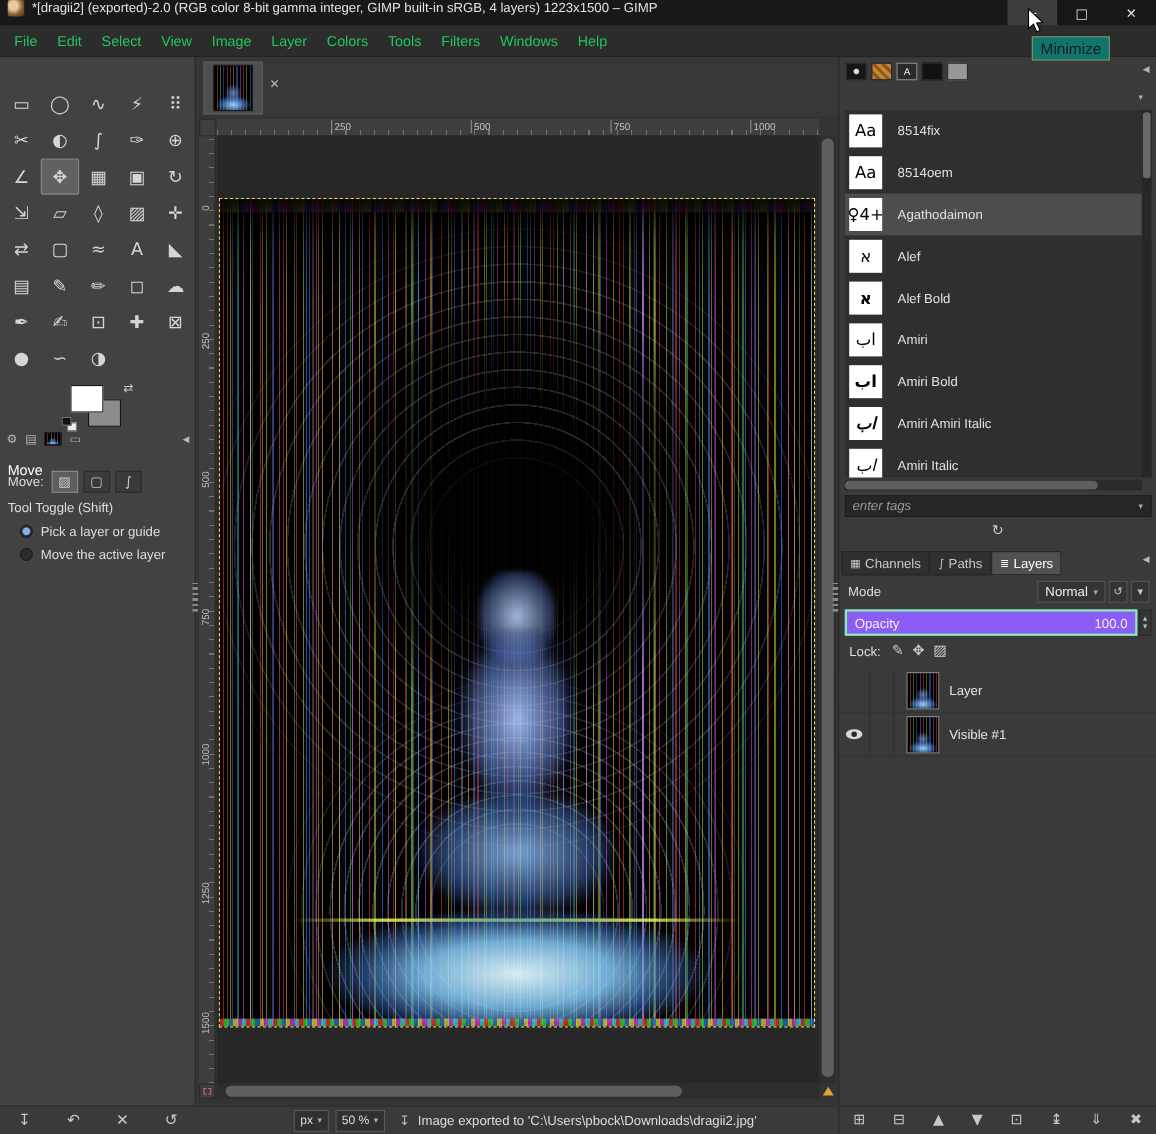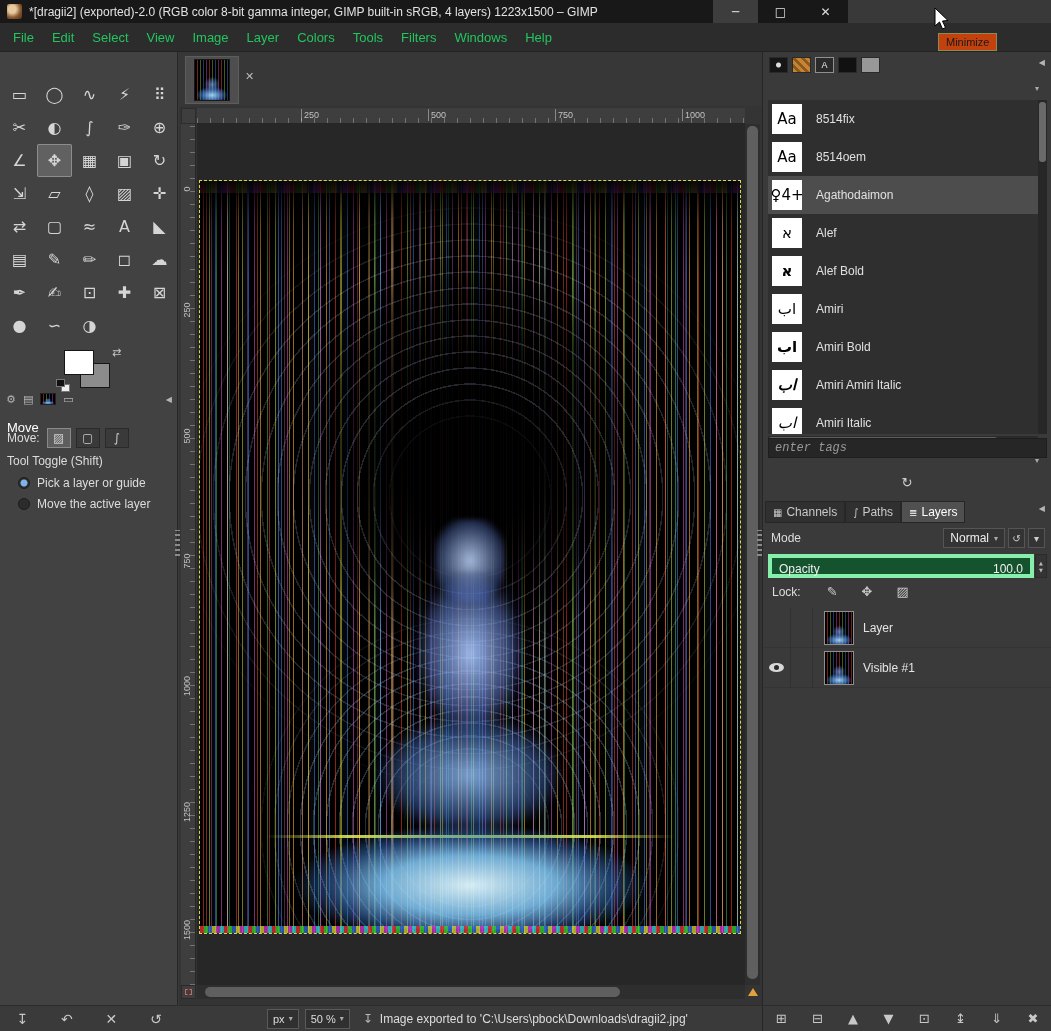--- a/index.html
+++ b/index.html
@@ -1,28 +1,28 @@
 <!DOCTYPE html>
 <html><head>
 <meta charset="utf-8">
 <style>
   *{box-sizing:border-box;margin:0;padding:0}
   body{margin:0;background:#555;font-family:"Liberation Sans",sans-serif}
   .window{position:relative;width:1051px;height:1031px;background:#393939;overflow:hidden;color:#ddd}
   .icon-font{font-family:"DejaVu Sans",sans-serif}
 
   
-  .titlebar{position:absolute;left:0;top:0;width:848px;height:23px;background:#181818;display:flex;align-items:center;z-index:40}
+  .titlebar{position:absolute;left:0;top:0;width:1051px;height:23px;background:#181818;display:flex;z-index:40}
   .win-app-icon{width:15px;height:15px;margin:0 7px;border-radius:2px;background:radial-gradient(circle at 35% 35%,#e8c9a0 0 28%,#8a5a30 60%,#4a2e18)}
   .win-title{font-size:12px;color:#e2e2e2;white-space:nowrap}
   .win-controls{margin-left:auto;display:flex;height:23px}
   .win-btn{width:45px;height:23px;display:flex;align-items:center;justify-content:center;font-size:12px;color:#e0e0e0;font-family:"DejaVu Sans",sans-serif}
   .win-btn.hovered{background:#3d3d3d}
   .cursor{position:absolute;left:934px;top:7px;z-index:60}
-  .tooltip{position:absolute;left:938px;top:33px;z-index:55;background:#c2410c;color:#1a1a1a;font-size:11px;padding:2px 7px;border:1px solid #8e8a58;white-space:nowrap}
+  .tooltip{position:absolute;left:938px;top:33px;z-index:55;background:#0f766e;color:#1a1a1a;font-size:14px;padding:2px 7px;border:1px solid #8e8a58;white-space:nowrap}
 
   
   .menubar{position:absolute;top:23px;left:0;width:1051px;height:29px;background:#2c2c2c;display:flex;align-items:center;padding-left:4px;border-bottom:1px solid #232323}
   .menu-item{padding:5px 9px;font-size:13px;color:#22c55e}
 
   
   .toolbox{position:absolute;left:0;top:52px;width:178px;height:953px;background:#424242;border-right:1px solid #272727}
   .tools{position:absolute;left:2px;top:26px;width:176px;display:flex;flex-wrap:wrap}
   .tool{width:35px;height:33px;display:flex;align-items:center;justify-content:center;font-size:16px;color:#d5d5d5;font-family:"DejaVu Sans",sans-serif;border-radius:2px}
   .tool.active{background:#616161;box-shadow:inset 0 0 0 1px #8d8d8d}
@@ -127,25 +127,25 @@
   .refresh-btn{position:absolute;left:131px;top:421px;width:26px;height:18px;display:flex;align-items:center;justify-content:center;color:#ccc;font-size:13px;font-family:"DejaVu Sans",sans-serif}
   .dock-tabs{position:absolute;left:2px;top:447px;display:flex;align-items:flex-end;height:24px}
   .dock-tab{display:flex;align-items:center;gap:4px;padding:3px 7px;font-size:12px;color:#c8c8c8;background:#303030;border:1px solid #262626;height:22px}
   .dock-tab.active{background:#505050;color:#fff}
   .dock-tab .dicon{font-size:10px;font-family:"DejaVu Sans",sans-serif}
   .mode-row{position:absolute;left:8px;top:474px;width:274px;height:24px;display:flex;align-items:center}
   .mode-label{font-size:12px;color:#ddd}
   .mode-select{margin-left:auto;display:flex;align-items:center;gap:5px;background:#343434;border:1px solid #555;height:20px;padding:0 6px;font-size:12px;color:#eee}
   .sm-btn{width:17px;height:20px;display:flex;align-items:center;justify-content:center;color:#ccc;font-size:10px;border:1px solid #555;background:#343434;margin-left:3px;font-family:"DejaVu Sans",sans-serif}
   .opacity-row{position:absolute;left:5px;top:502px;width:279px;height:24px}
-  .opacity-slider{position:absolute;left:0;top:0;right:13px;bottom:0;background:#14532d;border:4px solid #86efac}
+  .opacity-slider{position:absolute;left:0;top:0;right:13px;bottom:0;background:#8b5cf6;border:2px solid #86efac}
   .opacity-slider .olabel{position:absolute;left:7px;top:4px;font-size:12px;color:#f0f0f0}
   .opacity-slider .ovalue{position:absolute;right:7px;top:4px;font-size:12px;color:#f0f0f0}
   .opacity-spin{position:absolute;right:0;top:0;width:12px;height:24px;background:#343434;border:1px solid #2b2b2b;display:flex;flex-direction:column;align-items:center;justify-content:center;gap:1px;font-size:5px;color:#bbb;font-family:"DejaVu Sans",sans-serif}
-  .lock-row{position:absolute;left:9px;top:532px;display:flex;align-items:flex-end;gap:24px}
+  .lock-row{position:absolute;left:9px;top:532px;display:flex;align-items:flex-end;gap:8px}
   .lock-label{font-size:12px;color:#ddd;margin-right:2px}
   .lock-btn{font-size:13px;color:#c9c9c9;font-family:"DejaVu Sans",sans-serif}
   .layers-list{position:absolute;left:0;top:556px;width:289px}
   .layer-row{display:flex;align-items:center;height:40px;border-bottom:1px solid #343434;background:#3a3a3a}
   .layer-row.selected{background:#515151}
   .cell-eye{width:28px;height:40px;border-right:1px solid #313131;display:flex;align-items:center;justify-content:center;flex:none}
   .cell-link{width:22px;height:40px;border-right:1px solid #313131;flex:none}
   .layer-thumb{width:30px;height:34px;margin:0 9px 0 11px;border:1px solid #8f8f8f;flex:none}
   .layer-name{font-size:12px;color:#e4e4e4}
   .focus-dash{width:18px;height:13px;border:1px dashed #a8a8a8}
@@ -395,21 +395,21 @@
         <span class="font-name">Amiri Italic</span>
       </div>
       <div class="fl-scroll">
           <div class="thumb"></div>
         </div>
     </div>
     <div class="fl-hscroll">
         <div class="thumb"></div>
       </div>
 
-    <input class="gimp-input" style="top: 386px; font-family: Liberation Mono, monospace;" placeholder="enter tags">
+    <input class="gimp-input" style="top: 398px;" placeholder="enter tags">
     <span class="input-chev" style="top:404px">▾</span>
 
     <div class="refresh-btn">↻</div>
 
     <div class="dock-tabs">
       <div class="dock-tab">
         <span class="dicon">▦</span>
         <span>Channels</span>
       </div>
       <div class="dock-tab">

